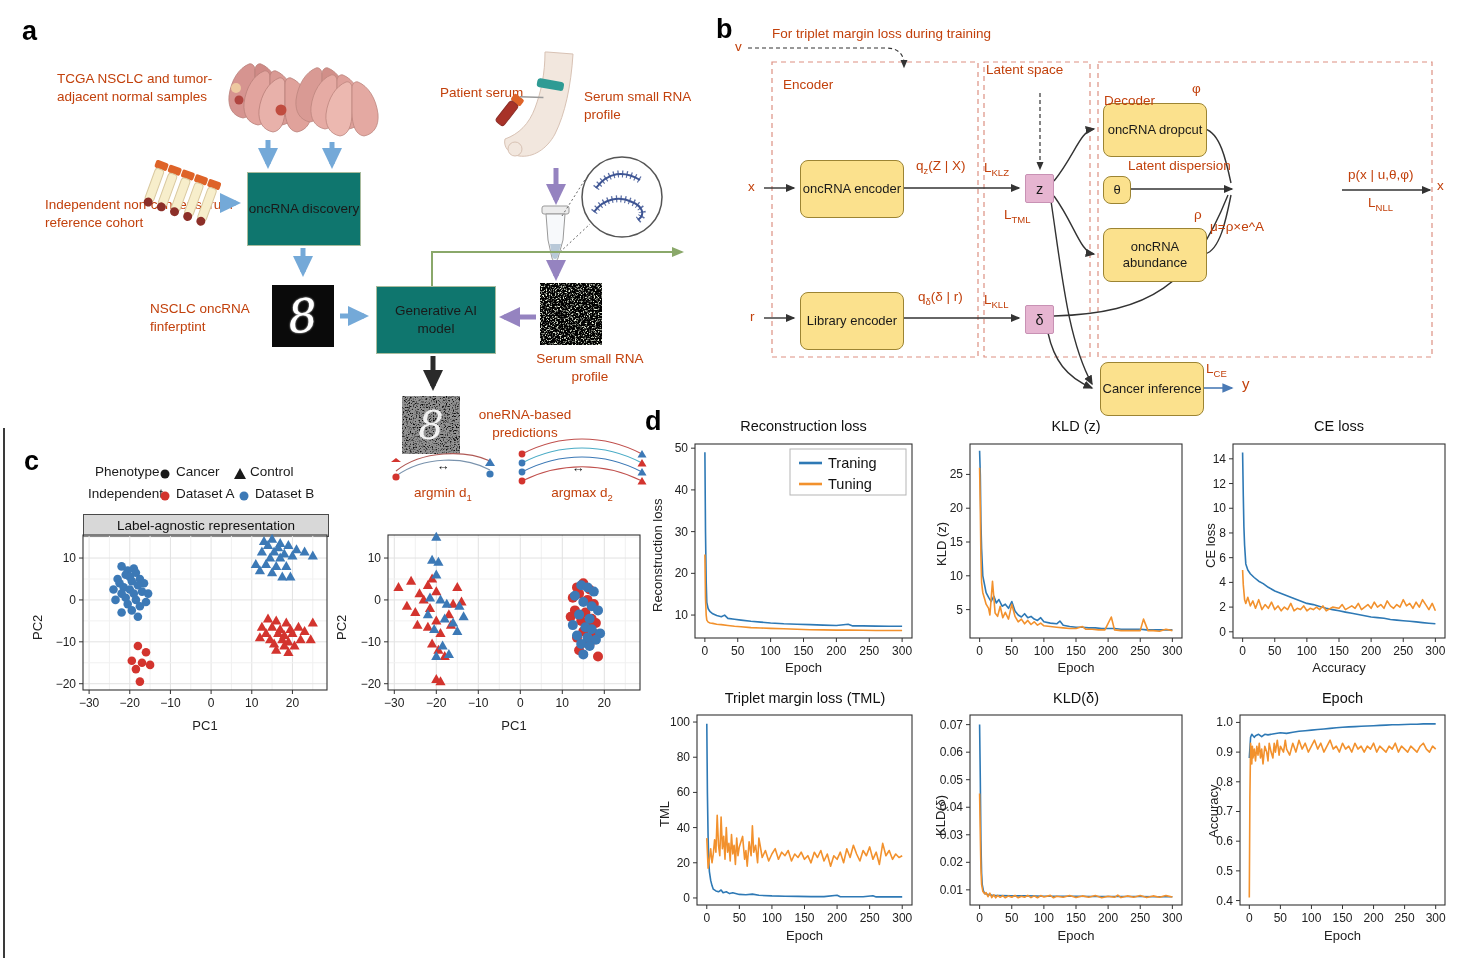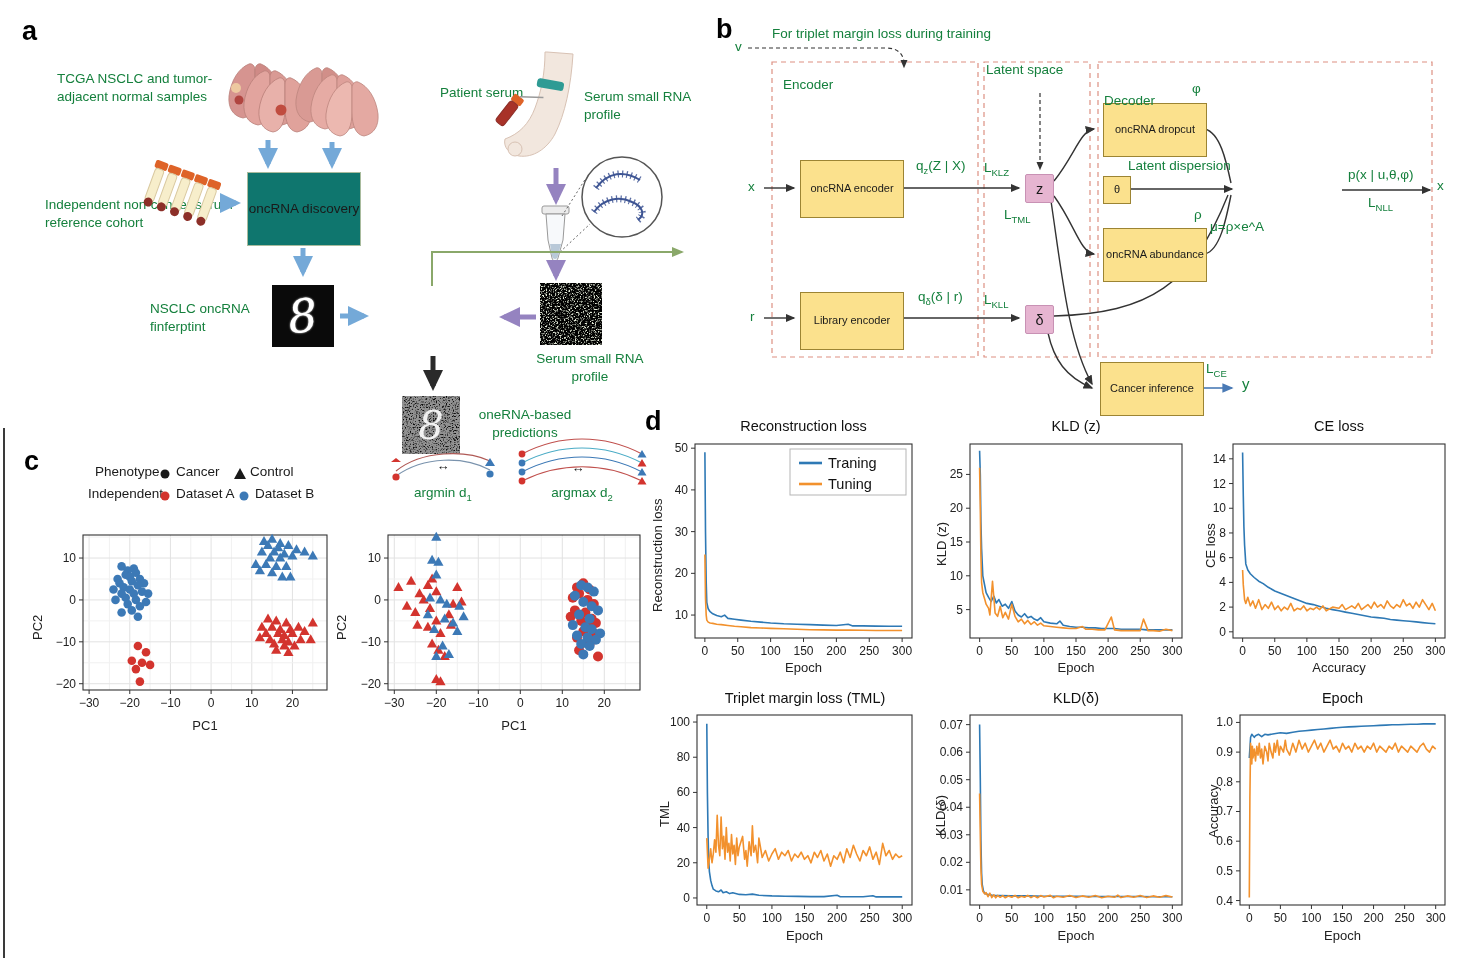--- a/index.html
+++ b/index.html
@@ -1,23 +1,23 @@
 <!DOCTYPE html>
 <html><head>
 <meta charset="utf-8">
 <style>
   html,body{margin:0;padding:0;background:#fff}
   #fig{position:relative;width:1462px;height:958px;background:#fff;overflow:hidden;
        font-family:"Liberation Sans",sans-serif;color:#1a1a1a}
   .abs{position:absolute}
-  .txt{position:absolute;font-size:13.5px;line-height:1.3;color:#15803d}
+  .txt{position:absolute;font-size:13.5px;line-height:1.3;color:#c2410c}
   .ctr{text-align:center}
   .panel-label{position:absolute;font-size:27px;font-weight:bold;color:#000;line-height:1}
   .ybox{position:absolute;background:#fbe18d;border:1.3px solid #9c8433;display:flex;align-items:center;
-        justify-content:center;text-align:center;font-size:11px;line-height:1.25;border-radius:0}
+        justify-content:center;text-align:center;font-size:13px;line-height:1.25;border-radius:8px}
   .pinkbox{position:absolute;background:#e6b5d1;border:1px solid #c globe;border:1px solid #c891b4;display:flex;align-items:center;
         justify-content:center;font-size:14.5px;border-radius:2px}
   .greenbox{position:absolute;background:#0f766e;border:1.2px solid #a8bb9d;display:flex;align-items:center;
         justify-content:center;text-align:center;font-size:13.5px;line-height:1.3}
   .strip{position:absolute;background:#d8d8d8;border:1px solid #4a4a4a;display:flex;align-items:center;
         justify-content:center;font-size:13.5px;color:#111}
   .vlab{position:absolute;font-size:13px;white-space:nowrap;transform:rotate(-90deg);transform-origin:left top;color:#222}
   .chart-title{position:absolute;font-size:14.5px;text-align:center;color:#111}
   .xlab{position:absolute;font-size:13px;text-align:center;color:#222}
   .tick{font-family:"Liberation Sans",sans-serif;font-size:12px;fill:#222}
@@ -53,20 +53,21 @@
 
   <div class="txt" style="left:57px;top:70px;width:178px">TCGA NSCLC and tumor-adjacent normal samples</div>
   <div class="txt" style="left:45px;top:196px;width:192px">Independent non-cancer serum reference cohort</div>
   <div class="txt" style="left:150px;top:300px;width:128px">NSCLC oncRNA finferptint</div>
   <div class="txt" style="left:440px;top:84px">Patient serum</div>
   <div class="txt" style="left:584px;top:88px;width:132px">Serum small RNA profile</div>
   <div class="txt ctr" style="left:528px;top:350px;width:124px">Serum small RNA profile</div>
   <div class="txt ctr" style="left:464px;top:406px;width:122px">oneRNA-based predictions</div>
 
   <div class="greenbox" style="left:247px;top:172px;width:112px;height:72px">oncRNA discovery</div>
+  <div class="greenbox" style="left:376px;top:286px;width:118px;height:66px">Generative AI model</div>
 
   <div class="mnist8" style="left:272px;top:285px;width:62px;height:62px">
       <span>8</span>
     </div>
 
   <div class="abs" style="left:540px;top:283px;width:62px;height:62px">
     <svg width="62" height="62">
       <rect width="62" height="62" fill="#e3ead8"></rect>
       <text x="31" y="47" text-anchor="middle" font-family="DejaVu Serif" font-style="italic" font-size="44" fill="#2a3326" opacity="0.35">8</text>
       <rect width="62" height="62" filter="url(#speckDark)"></rect>
@@ -311,20 +312,21 @@
       <circle cx="142" cy="45" r="3.4" fill="#d3342e"></circle>
     <path d="M262,14 L266.5,21.5 L257.5,21.5 Z" fill="#3c79b6"></path>
     <path d="M262,23 L266.5,30.5 L257.5,30.5 Z" fill="#d3342e"></path>
     <path d="M262,32 L266.5,39.5 L257.5,39.5 Z" fill="#3c79b6"></path>
     <path d="M262,41 L266.5,48.5 L257.5,48.5 Z" fill="#d3342e"></path>
     <text x="198" y="36" text-anchor="middle" font-size="13" fill="#1a1a1a">↔</text>
   </svg>
   <div class="txt ctr" style="left:393px;top:484px;width:100px"><span>argmin d</span><sub>1</sub></div>
   <div class="txt ctr" style="left:532px;top:484px;width:100px"><span>argmax d</span><sub>2</sub></div>
 
+  <div class="strip" style="left:83px;top:514px;width:244px;height:21px">Label-agnostic representation</div>
   <svg class="abs" style="left:40px;top:528px" width="300" height="190">
       <line x1="49.1" y1="7" x2="49.1" y2="162" stroke="#e2e2e2"></line>
       <line x1="69.43333333333334" y1="7" x2="69.43333333333334" y2="162" stroke="#f1f1f1"></line>
       <line x1="89.76666666666668" y1="7" x2="89.76666666666668" y2="162" stroke="#e2e2e2"></line>
       <line x1="110.10000000000001" y1="7" x2="110.10000000000001" y2="162" stroke="#f1f1f1"></line>
       <line x1="130.43333333333334" y1="7" x2="130.43333333333334" y2="162" stroke="#e2e2e2"></line>
       <line x1="150.76666666666665" y1="7" x2="150.76666666666665" y2="162" stroke="#f1f1f1"></line>
       <line x1="171.1" y1="7" x2="171.1" y2="162" stroke="#e2e2e2"></line>
       <line x1="191.4333333333333" y1="7" x2="191.4333333333333" y2="162" stroke="#f1f1f1"></line>
       <line x1="211.76666666666665" y1="7" x2="211.76666666666665" y2="162" stroke="#e2e2e2"></line>

